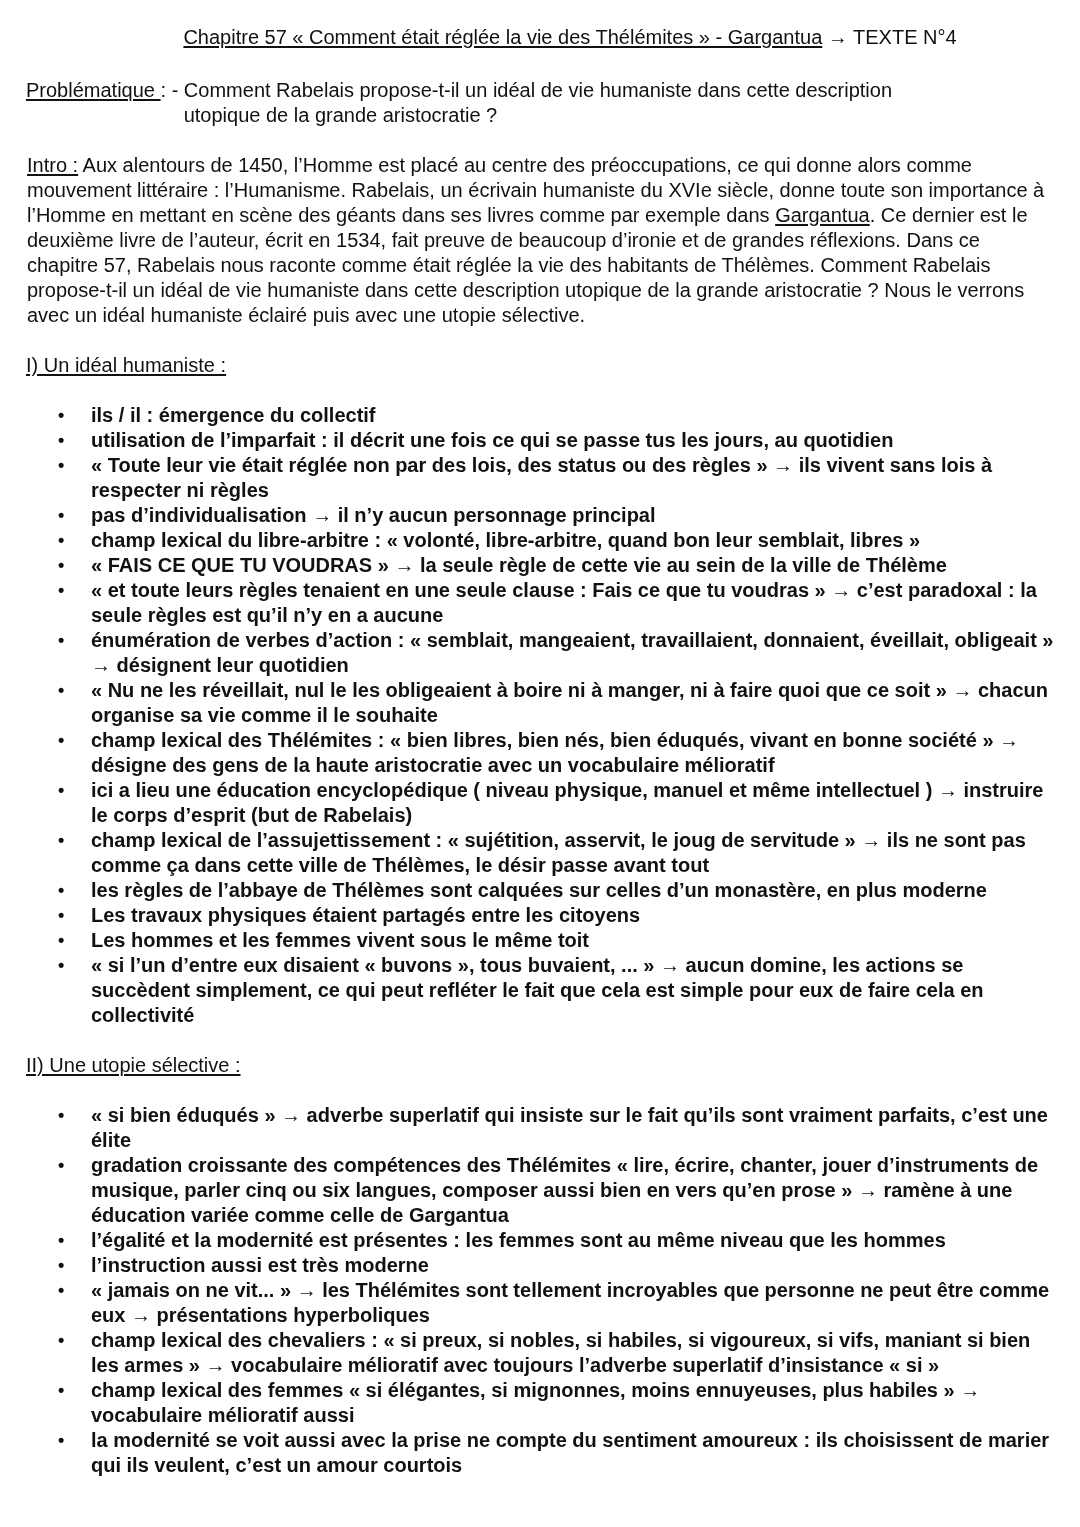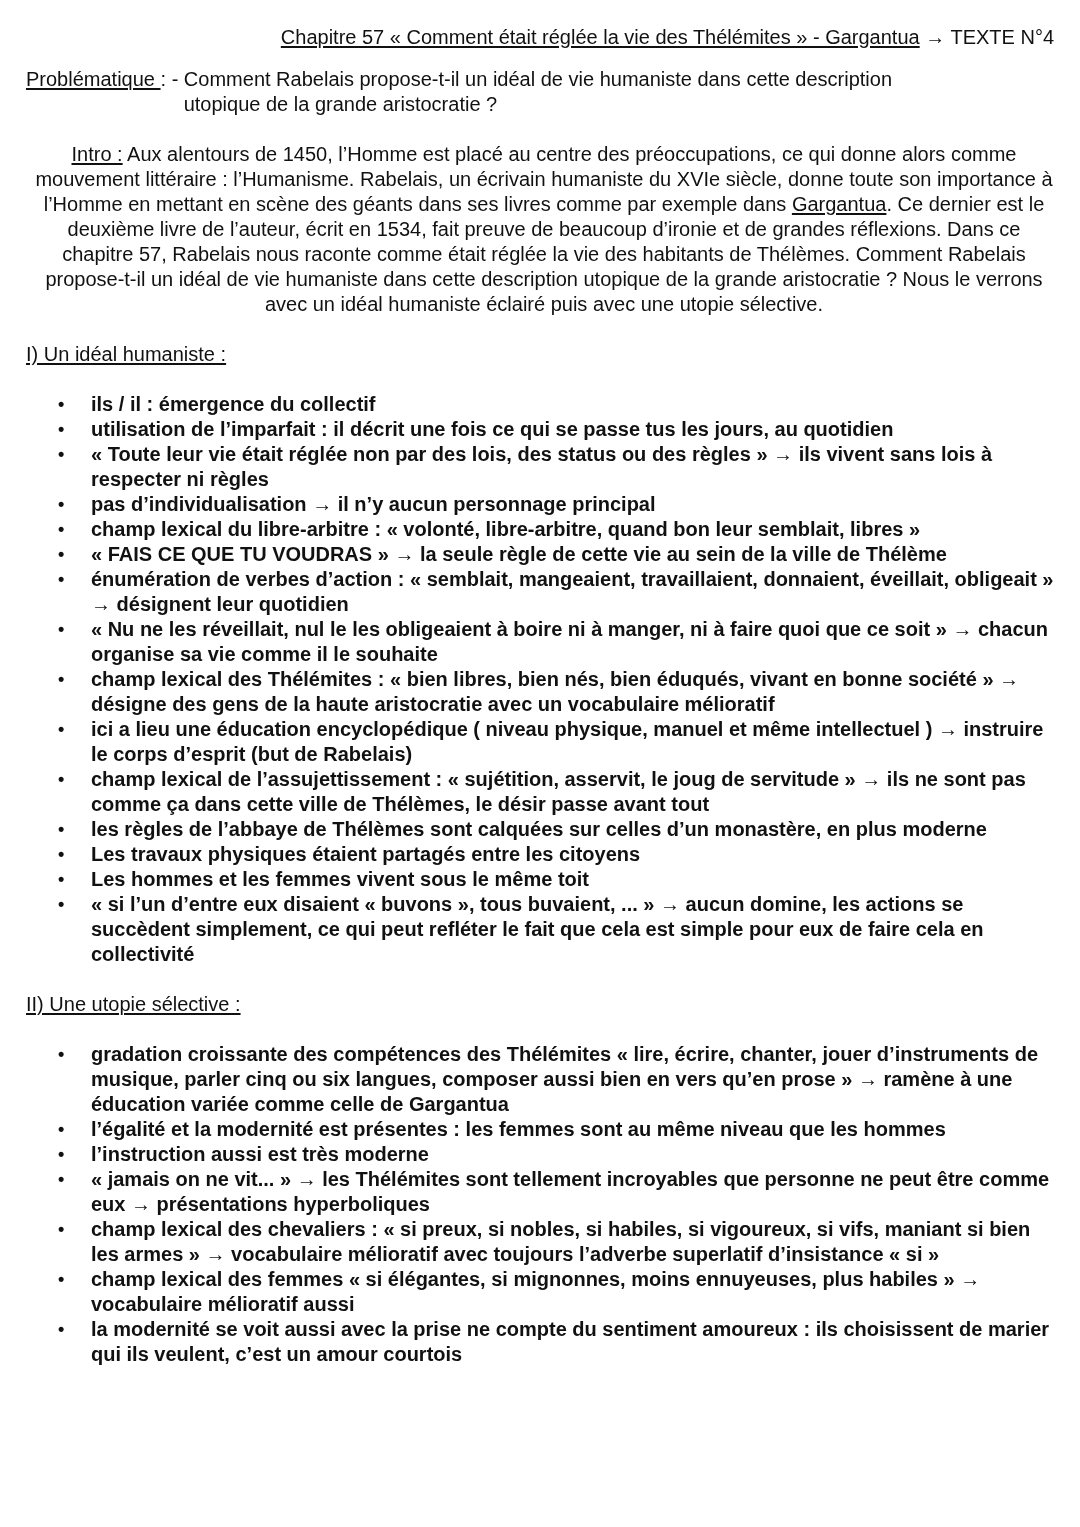--- a/index.html
+++ b/index.html
@@ -2,27 +2,27 @@
 <html><head>
 <meta charset="utf-8">
 <style>
   html, body { margin: 0; padding: 0; background: #ffffff; }
   body {
     width: 1080px; height: 1527px; overflow: hidden;
     font-family: "Liberation Sans", sans-serif;
     color: #111111; font-size: 20px; line-height: 25px;
   }
   .page { position: relative; padding: 25px 26px 0 26px; }
-  .title { text-align: right; margin: 0 0 17px 0; padding-left: 60px; }
+  .title { text-align: center; margin: 0 0 28px 0; padding-left: 60px; }
   .u { text-decoration: underline; text-underline-offset: 2px; }
   .prob { display: flex; margin-bottom: 25px; justify-content: center; }
   .prob-label { white-space: pre; }
   .prob-text { flex: 1; }
   .prob-text .line2 { display: block; padding-left: 12px; }
-  .intro { margin: 0 0 25px 8px; text-align: center; }
+  .intro { margin: 0 0 25px 1px; }
   .section-title { margin: 0 0 25px 0; }
   ul.bullets { list-style: none; margin: 0 0 25px 0; padding: 0; }
   ul.bullets li { position: relative; padding-left: 65px; font-weight: bold; }
   ul.bullets li::before {
     content: "\2022"; position: absolute; left: 32px; top: 0;
     font-size: 18px;
   }
 </style>
 </head>
 <body>
@@ -45,35 +45,37 @@
 
   <div>
     <div class="section-title u">I) Un idéal humaniste :</div>
     <ul class="bullets">
       <li>ils / il : émergence du collectif</li>
       <li>utilisation de l’imparfait : il décrit une fois ce qui se passe tus les jours, au quotidien</li>
       <li>« Toute leur vie était réglée non par des lois, des status ou des règles » → ils vivent sans lois à respecter ni règles</li>
       <li>pas d’individualisation → il n’y aucun personnage principal</li>
       <li>champ lexical du libre-arbitre : « volonté, libre-arbitre, quand bon leur semblait, libres »</li>
       <li>« FAIS CE QUE TU VOUDRAS » → la seule règle de cette vie au sein de la ville de Thélème</li>
+      <li>« et toute leurs règles tenaient en une seule clause : Fais ce que tu voudras » → c’est paradoxal : la seule règles est qu’il n’y en a aucune</li>
       <li>énumération de verbes d’action : « semblait, mangeaient, travaillaient, donnaient, éveillait, obligeait » → désignent leur quotidien</li>
       <li>« Nu ne les réveillait, nul le les obligeaient à boire ni à manger, ni à faire quoi que ce soit » → chacun organise sa vie comme il le souhaite</li>
       <li>champ lexical des Thélémites : «  bien libres, bien nés, bien éduqués, vivant en bonne société » → désigne des gens de la haute aristocratie avec un vocabulaire mélioratif</li>
       <li>ici a lieu une éducation encyclopédique ( niveau physique, manuel et même intellectuel ) → instruire le corps d’esprit (but de Rabelais)</li>
       <li>champ lexical de l’assujettissement : « sujétition, asservit, le joug de servitude » → ils ne sont pas comme ça dans cette ville de Thélèmes, le désir passe avant tout</li>
       <li>les règles de l’abbaye de Thélèmes sont calquées sur celles d’un monastère, en plus moderne</li>
       <li>Les travaux physiques étaient partagés entre les citoyens</li>
       <li>Les hommes et les femmes vivent sous le même toit</li>
       <li>« si l’un d’entre eux disaient « buvons », tous buvaient, ... » → aucun domine, les actions se succèdent simplement, ce qui peut refléter le fait que cela est simple pour eux de faire cela en collectivité</li>
     </ul>
   </div>
 
   <div>
     <div class="section-title u">II) Une utopie sélective :</div>
     <ul class="bullets">
+      <li>« si bien éduqués » → adverbe superlatif qui insiste sur le fait qu’ils sont vraiment parfaits, c’est une élite</li>
       <li>gradation croissante des compétences des Thélémites « lire, écrire, chanter, jouer d’instruments de musique, parler cinq ou six langues, composer aussi bien en vers qu’en prose » → ramène à une éducation variée comme celle de Gargantua</li>
       <li>l’égalité et la modernité est présentes : les femmes sont au même niveau que les hommes</li>
       <li>l’instruction aussi est très moderne</li>
       <li>« jamais on ne vit... » → les Thélémites sont tellement incroyables que personne ne peut être comme eux → présentations hyperboliques</li>
       <li>champ lexical des chevaliers : « si preux, si nobles, si habiles, si vigoureux, si vifs, maniant si bien les armes » → vocabulaire mélioratif avec toujours l’adverbe superlatif d’insistance « si »</li>
       <li>champ lexical des femmes « si élégantes, si mignonnes, moins ennuyeuses, plus habiles » → vocabulaire mélioratif aussi</li>
       <li> la modernité se voit aussi avec la prise ne compte du sentiment amoureux : ils choisissent de marier qui ils veulent, c’est un amour courtois</li>
     </ul>
   </div>
 

